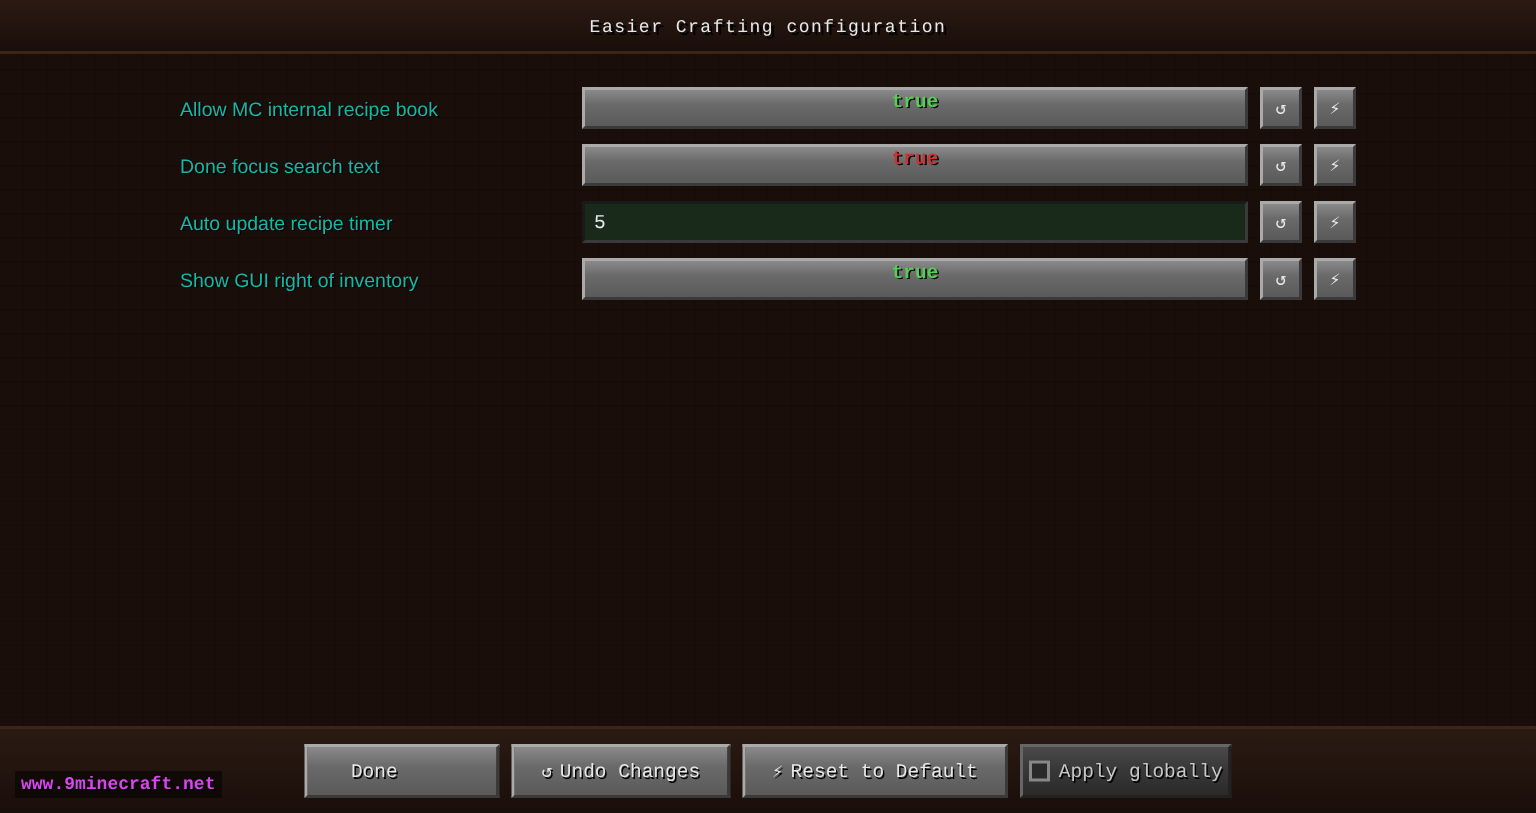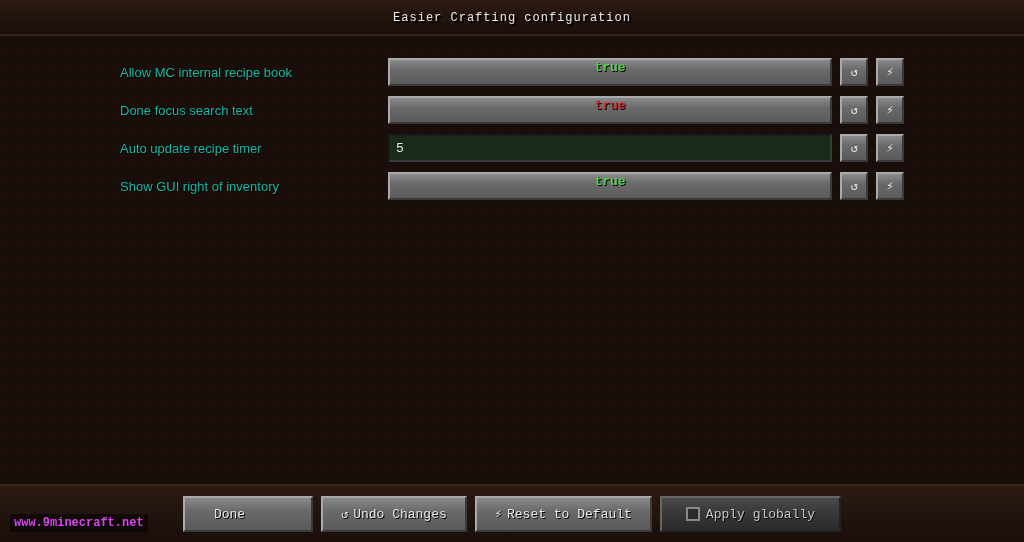--- a/index.html
+++ b/index.html
@@ -164,21 +164,21 @@
       font-size: 13px;
       cursor: pointer;
       display: flex;
       align-items: center;
       gap: 5px;
       text-shadow: 1px 1px 0px #000;
     }
 
     .apply-globally-btn {
       height: 36px;
-      padding: 0 24px;
+      padding: 0 4px;
       background: linear-gradient(180deg, #4a4a4a 0%, #3a3a3a 40%, #2a2a2a 100%);
       border: 2px solid #222;
       border-top-color: #666;
       border-left-color: #666;
       color: #c8c8c8;
       font-family: 'Courier New', monospace;
       font-size: 13px;
       cursor: pointer;
       display: flex;
       align-items: center;

